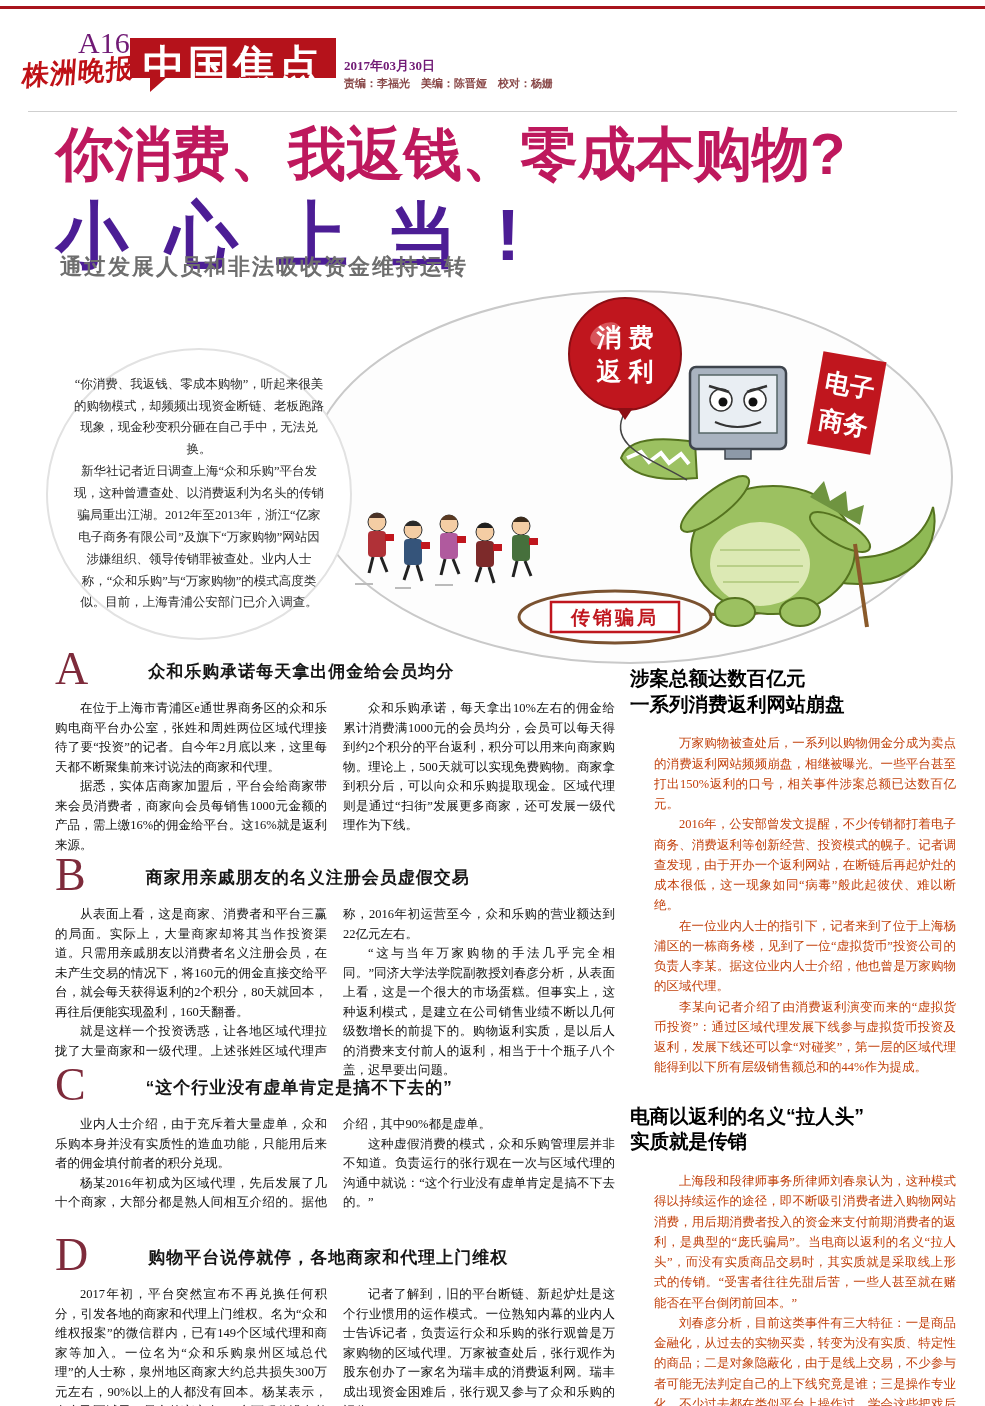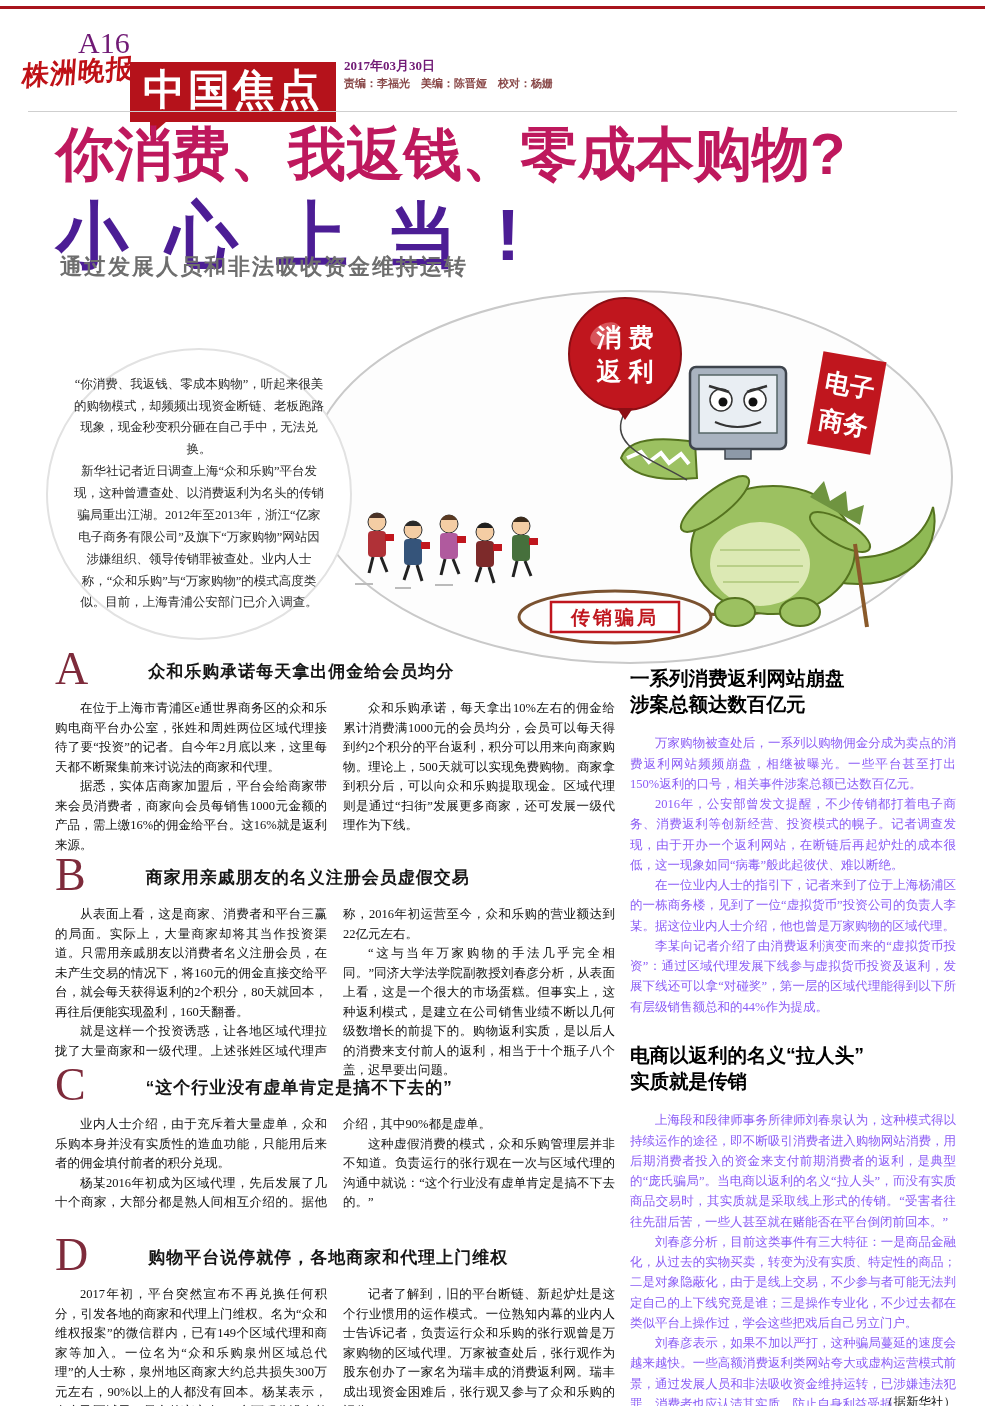--- a/index.html
+++ b/index.html
@@ -7,23 +7,23 @@
         font-family:"Liberation Serif",serif;color:#111;}
   .abs{position:absolute;}
 
   
   #top-rule{left:0;top:6px;width:985px;height:3px;background:#a8141c;}
 
   
   #page-num{left:78px;top:26px;font-size:30px;color:#701a75;font-family:"Liberation Serif",serif;}
   #masthead{left:22px;top:54px;font-size:27px;font-weight:bold;color:#bf1117;
             transform:rotate(-4deg) skewX(-8deg);letter-spacing:1px;white-space:nowrap;}
-  #banner{left:130px;top:38px;width:206px;height:60px;background:#b5121b;color:#fff;
+  #banner{left:130px;top:38px;width:206px;height:40px;background:#b5121b;color:#fff;
           font-family:"Liberation Sans",sans-serif;font-weight:900;font-size:42px;
-          text-align:center;line-height:56px;letter-spacing:3px;margin-top:24px;}
+          text-align:center;line-height:56px;letter-spacing:3px;}
   #banner:after{content:"";position:absolute;left:20px;bottom:-14px;width:0;height:0;
           border-top:15px solid #b5121b;border-right:17px solid transparent;}
   #dateline{left:344px;top:58px;font-size:13px;color:#701a75;line-height:1.2;font-weight:bold;}
   #editors-line{left:344px;top:76px;font-size:11px;color:#8a4a4a;font-weight:bold;}
   #header-rule{left:28px;top:111px;width:929px;height:1px;background:#cfcfcf;}
 
   
   #headline-main{left:56px;top:116px;font-family:"Liberation Sans",sans-serif;font-weight:900;
                  font-size:58px;color:#be185d;white-space:nowrap;letter-spacing:0px;}
   #headline-sub{left:56px;top:188px;font-family:"Liberation Sans",sans-serif;font-weight:900;
@@ -49,21 +49,21 @@
   .section-title{font-family:"Liberation Sans",sans-serif;font-weight:bold;font-size:17px;
                  color:#151515;letter-spacing:1px;padding-bottom:6px;margin-left:44px;}
   .section-body{column-count:2;column-gap:16px;font-size:12.5px;line-height:1.56;
                 text-align:justify;color:#101010;}
   .section-body p{margin:0;text-indent:2em;}
 
   
   #sidebar{position:absolute;left:630px;top:666px;width:326px;}
   .sb-title{font-family:"Liberation Sans",sans-serif;font-weight:900;font-size:19.5px;
             line-height:1.32;color:#000;margin-bottom:16px;}
-  .sb-body{font-size:12.5px;line-height:1.62;text-align:justify;color:#8b5cf6;}
+  .sb-body{font-size:12.5px;line-height:1.62;text-align:justify;color:#c2410c;margin-left:24px;}
   .sb-body p{margin:0;text-indent:2em;}
   .sb-article + .sb-article{margin-top:26px;}
   .attribution{text-align:right;font-size:12.5px;margin-top:-20px;}
 </style>
 </head>
 <body>
 
 <div id="page">
 
   <div class="abs" id="top-rule"></div>
@@ -216,22 +216,22 @@
     </div>
     <div class="section-body">
         <p>2017年初，平台突然宣布不再兑换任何积分，引发各地的商家和代理上门维权。名为“众和维权报案”的微信群内，已有149个区域代理和商家等加入。一位名为“众和乐购泉州区域总代理”的人士称，泉州地区商家大约总共损失300万元左右，90%以上的人都没有回本。杨某表示，在自己区域里，最多的商家有100多万积分没有兑换。</p>
         <p>记者了解到，旧的平台断链、新起炉灶是这个行业惯用的运作模式。一位熟知内幕的业内人士告诉记者，负责运行众和乐购的张行观曾是万家购物的区域代理。万家被查处后，张行观作为股东创办了一家名为瑞丰成的消费返利网。瑞丰成出现资金困难后，张行观又参与了众和乐购的运作。</p>
       </div>
   </div>
 
   <div id="sidebar">
     <div class="sb-article">
       <div class="sb-title">
+        <div>涉案总额达数百亿元</div>
         <div>一系列消费返利网站崩盘</div>
-        <div>涉案总额达数百亿元</div>
       </div>
       <div class="sb-body">
           <p>万家购物被查处后，一系列以购物佣金分成为卖点的消费返利网站频频崩盘，相继被曝光。一些平台甚至打出150%返利的口号，相关事件涉案总额已达数百亿元。</p>
           <p>2016年，公安部曾发文提醒，不少传销都打着电子商务、消费返利等创新经营、投资模式的幌子。记者调查发现，由于开办一个返利网站，在断链后再起炉灶的成本很低，这一现象如同“病毒”般此起彼伏、难以断绝。</p>
           <p>在一位业内人士的指引下，记者来到了位于上海杨浦区的一栋商务楼，见到了一位“虚拟货币”投资公司的负责人李某。据这位业内人士介绍，他也曾是万家购物的区域代理。</p>
           <p>李某向记者介绍了由消费返利演变而来的“虚拟货币投资”：通过区域代理发展下线参与虚拟货币投资及返利，发展下线还可以拿“对碰奖”，第一层的区域代理能得到以下所有层级销售额总和的44%作为提成。</p>
         </div>
     </div>
     <div class="sb-article">
       <div class="sb-title">

